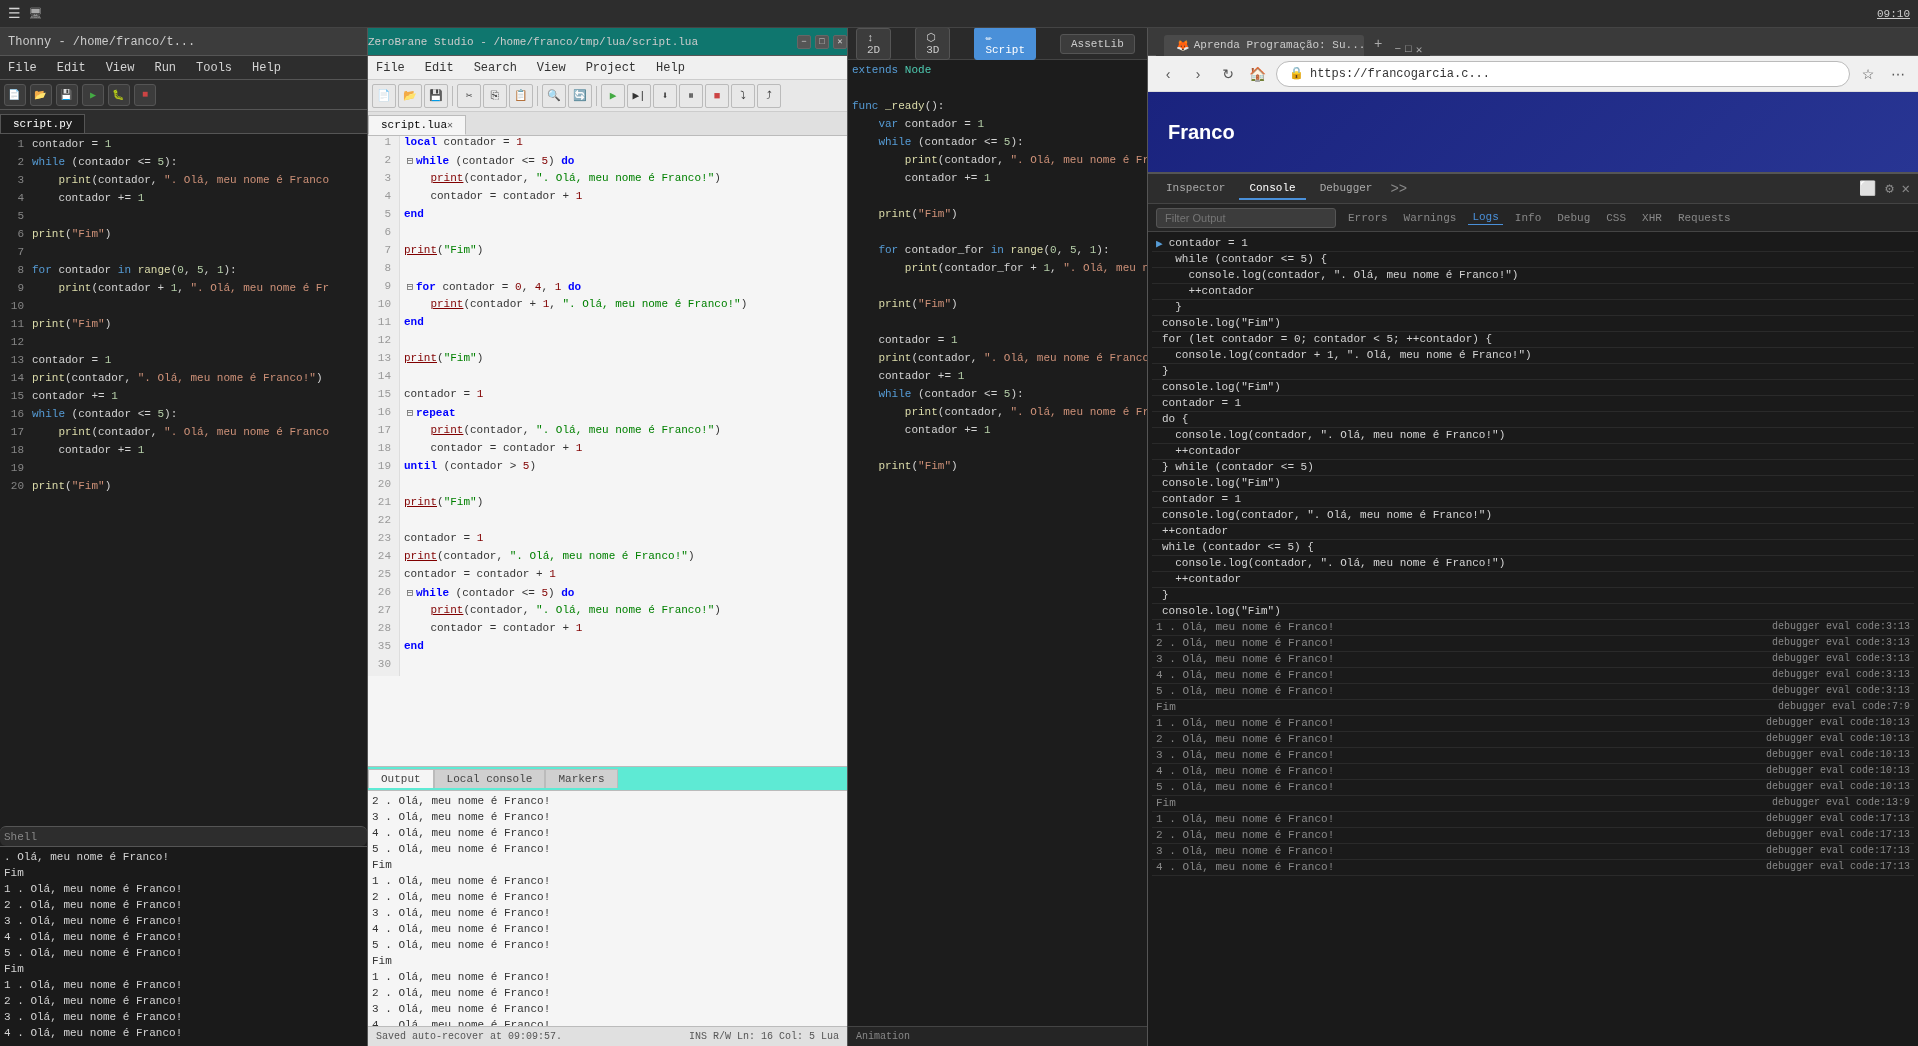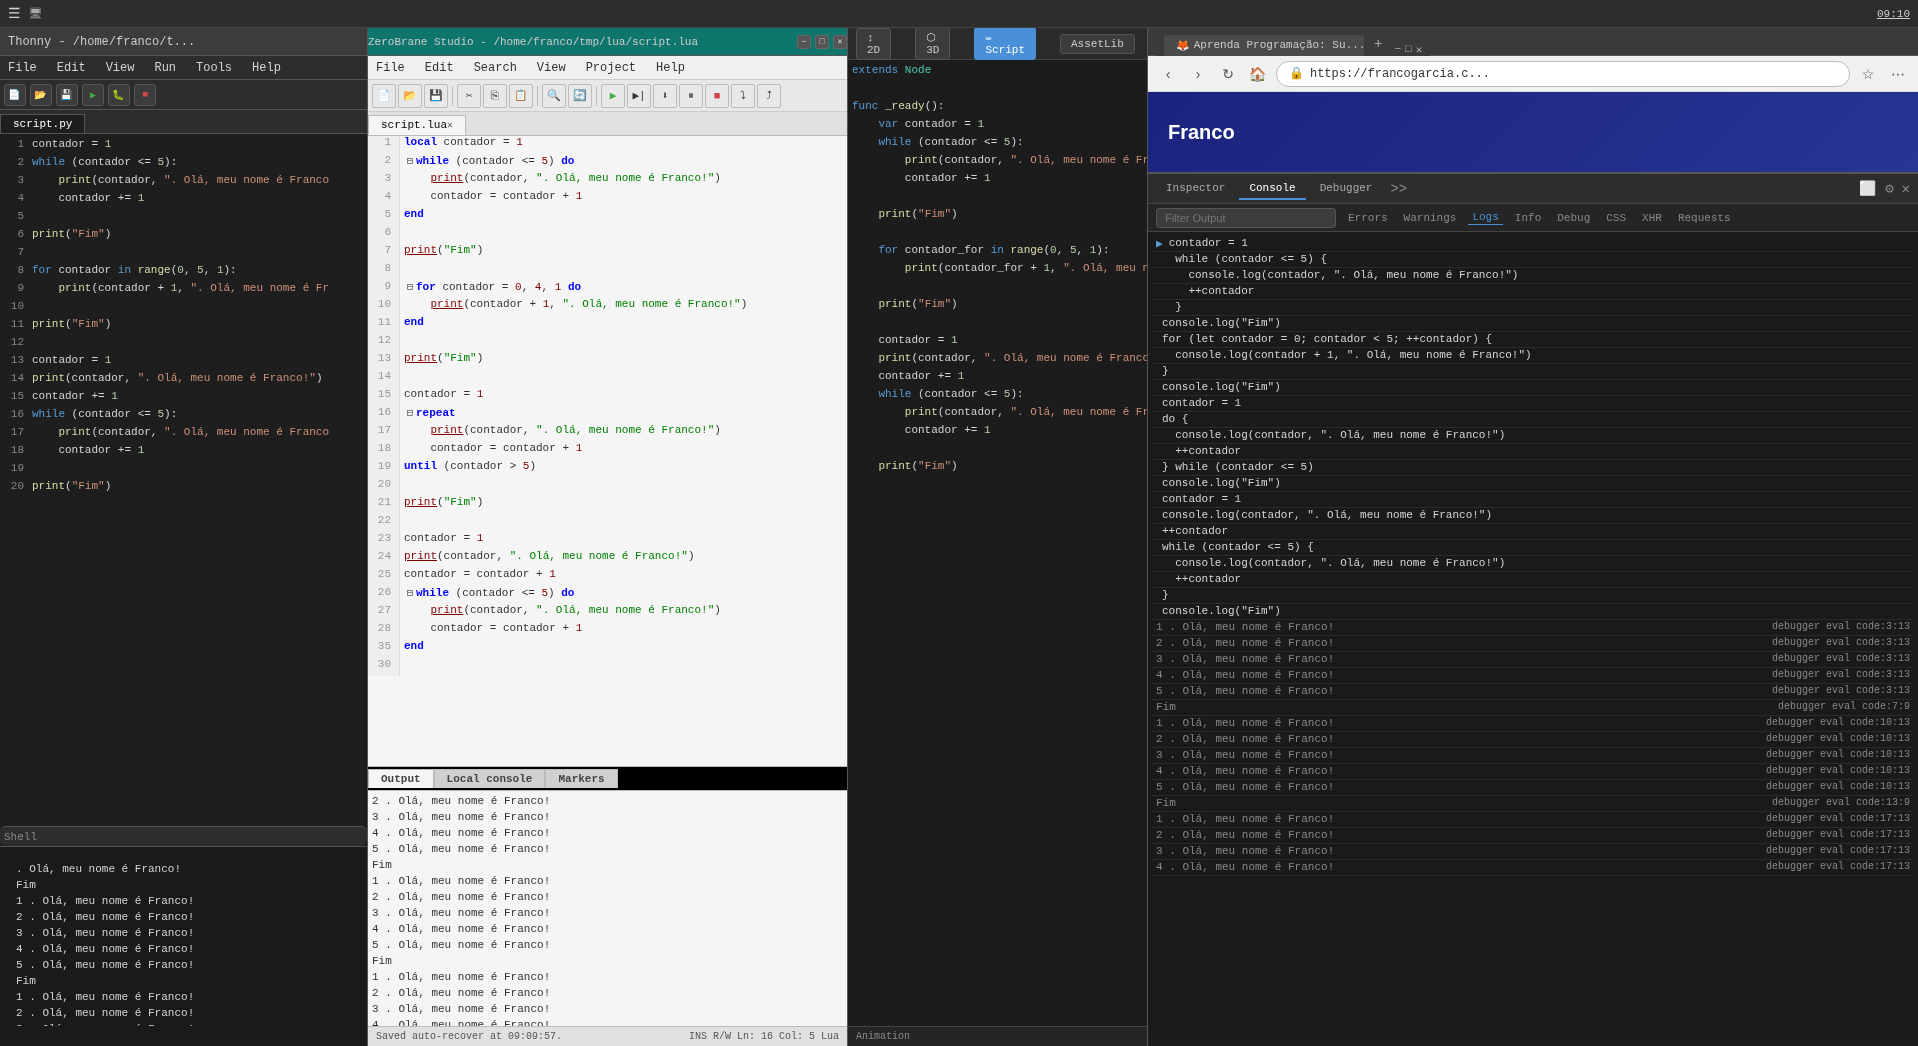--- a/index.html
+++ b/index.html
@@ -143,21 +143,21 @@
     .kw { color: #569cd6; }
     .fn { color: #dcdcaa; }
     .str { color: #ce9178; }
     .num { color: #b5cea8; }
 
     .shell-area {
       height: 200px;
       background: #1a1a1a;
       border-top: 1px solid #555;
       overflow: auto;
-      padding: 16px;
+      padding: 4px;
     }
     .shell-header {
       background: #2d2d2d;
       height: 20px;
       display: flex;
       align-items: center;
       padding: 0 4px;
       font-size: 11px;
       color: #888;
       border-top: 1px solid #555;
@@ -296,26 +296,25 @@
     .zb-str { color: #008000; }
     .zb-num { color: #800000; }
     .zb-fold { color: #666; width: 12px; display: inline-block; text-align: center; }
 
     .zb-output-area {
       height: 260px;
       background: #f5f5f5;
       border-top: 1px solid #bbb;
     }
     .zb-output-tabs {
-      background: #000000;
+      background: #5eead4;
       height: 24px;
       display: flex;
       align-items: center;
       border-bottom: 1px solid #bbb;
-      font-weight: bold;
     }
     .zb-out-tab {
       padding: 3px 12px;
       font-size: 11px;
       color: #444;
       background: #d0d0d0;
       border: 1px solid #bbb;
       border-bottom: none;
       cursor: pointer;
     }

